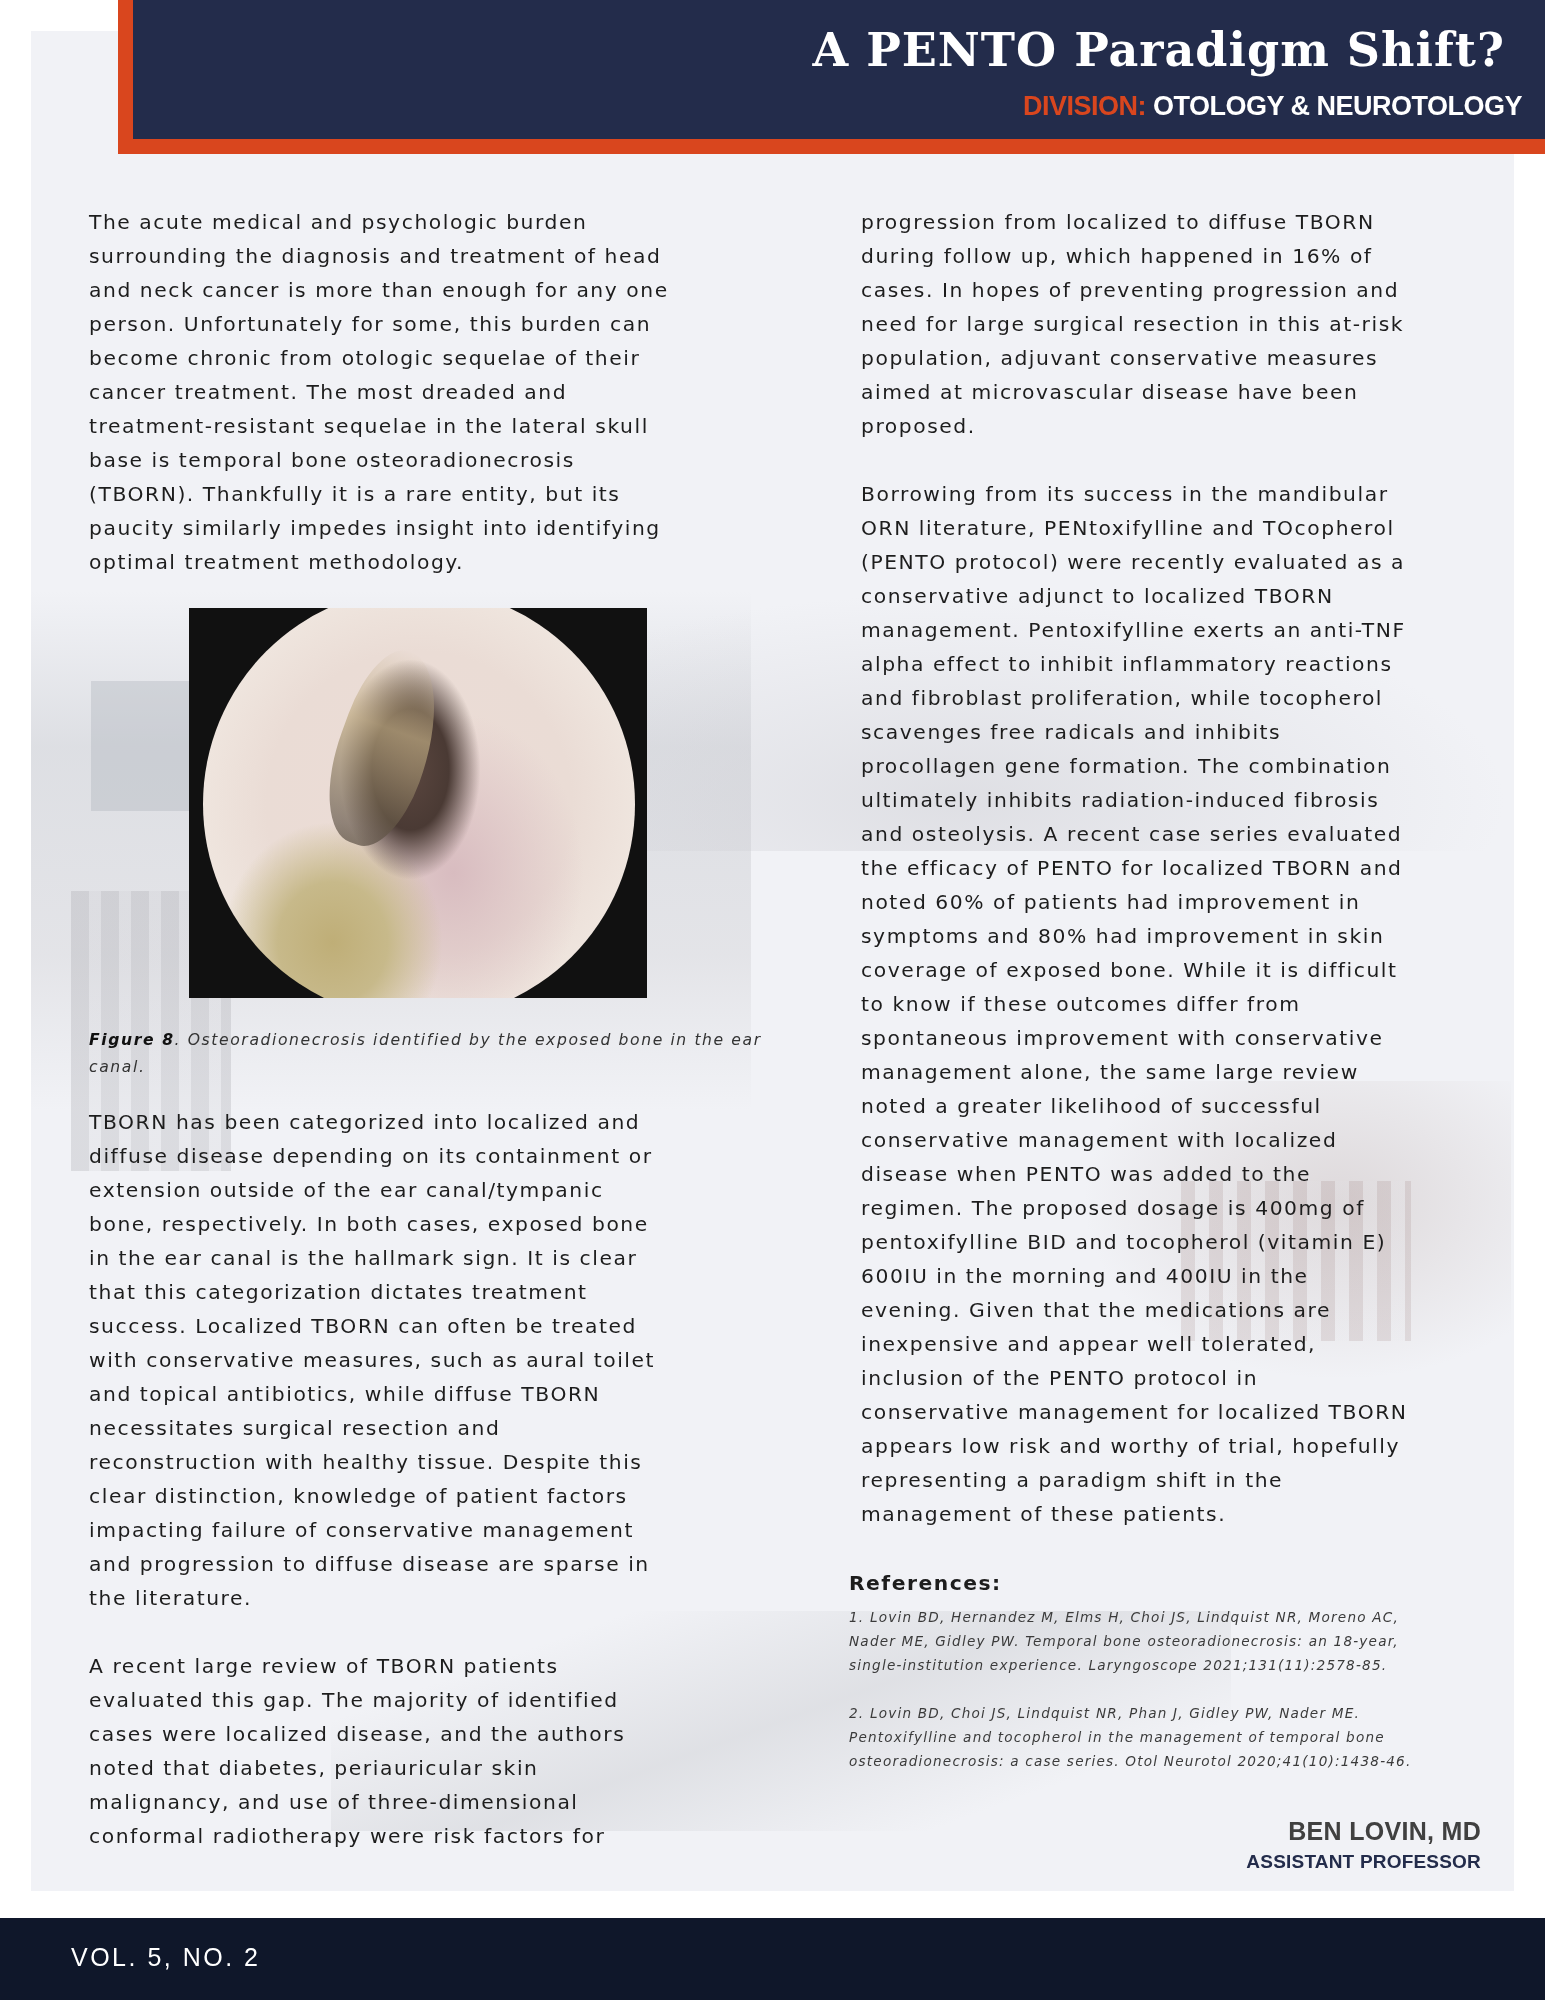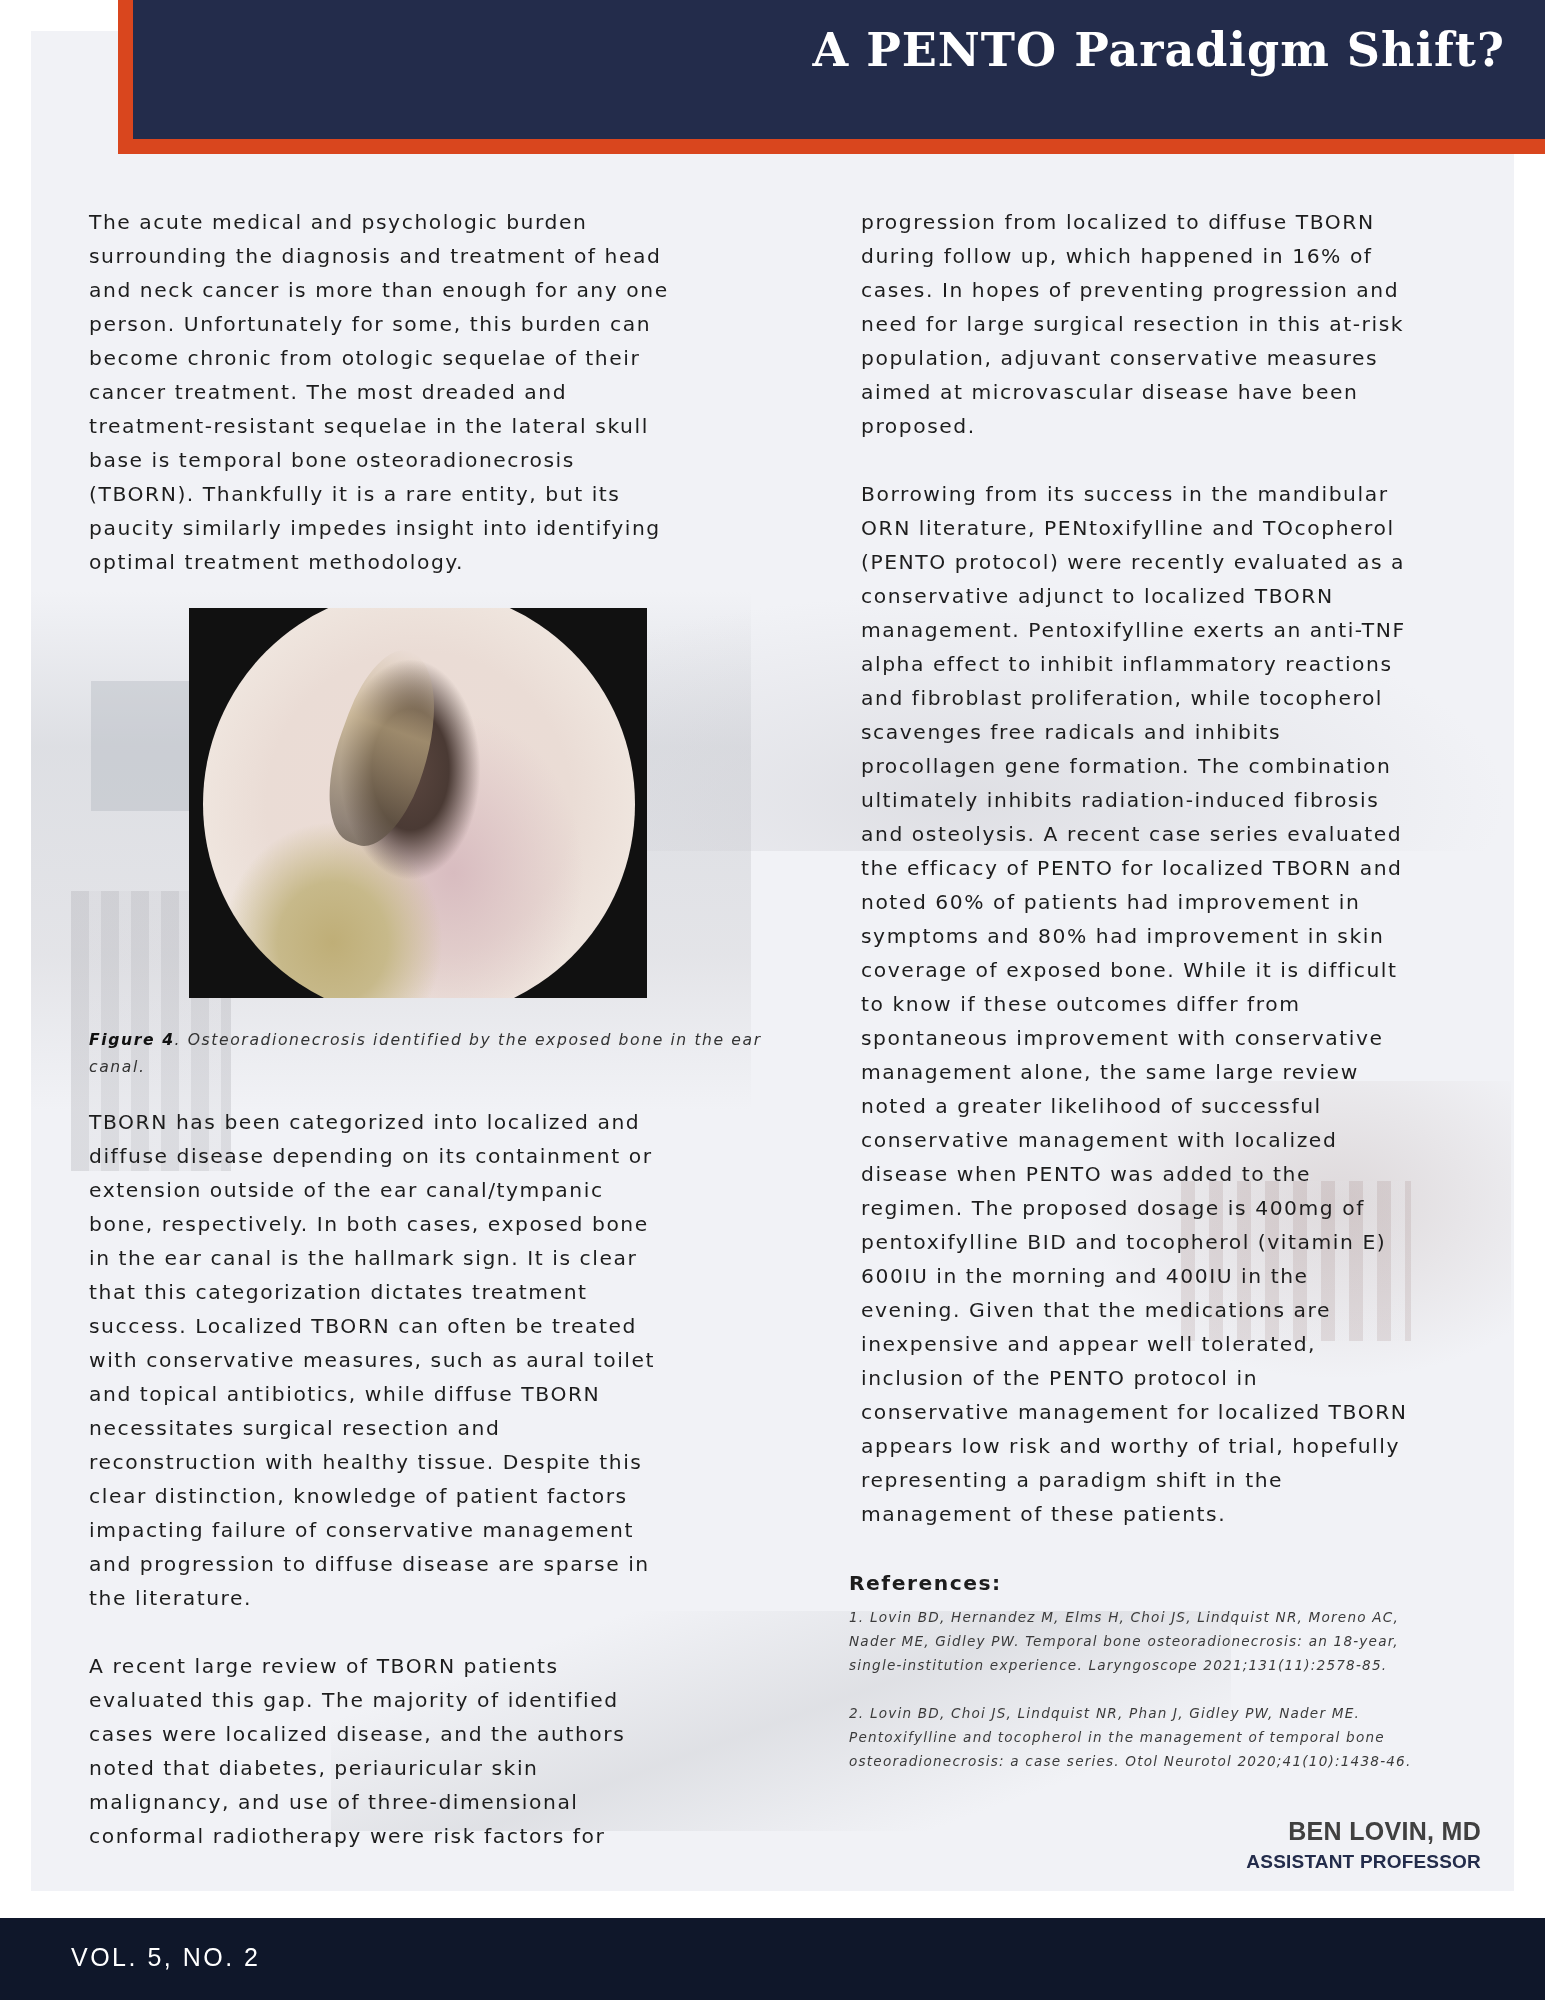--- a/index.html
+++ b/index.html
@@ -125,20 +125,23 @@
   <div class="shade s4"></div>
   <div class="shade s5"></div>
   <div class="shade s6"></div>
   <div class="shade s7"></div>
 </div>
 
 <header>
   <div class="header-frame"></div>
   <div class="header-inner">
     <h1 class="header-title">A PENTO Paradigm Shift?</h1>
+    <div class="header-subtitle">
+      <span class="division-label">DIVISION:</span><span> OTOLOGY &amp; NEUROTOLOGY</span>
+    </div>
   </div>
 </header>
 
 <section class="col col-left">
   <p class="para">The acute medical and psychologic burden
 surrounding the diagnosis and treatment of head
 and neck cancer is more than enough for any one
 person. Unfortunately for some, this burden can
 become chronic from otologic sequelae of their
 cancer treatment. The most dreaded and
@@ -147,21 +150,21 @@
 (TBORN). Thankfully it is a rare entity, but its
 paucity similarly impedes insight into identifying
 optimal treatment methodology.</p>
 </section>
 
 <figure>
   <div class="figure-photo">
     <div class="scope"></div>
     <div class="bone"></div>
   </div>
-  <figcaption class="figure-caption"><span class="fig-label">Figure 4</span><span>. Osteoradionecrosis identified by the exposed bone in the ear canal.</span></figcaption>
+  <figcaption class="figure-caption"><span class="fig-label">Figure 8</span><span>. Osteoradionecrosis identified by the exposed bone in the ear canal.</span></figcaption>
 </figure>
 
 <section class="col col-left-lower">
   <p class="para">TBORN has been categorized into localized and
 diffuse disease depending on its containment or
 extension outside of the ear canal/tympanic
 bone, respectively. In both cases, exposed bone
 in the ear canal is the hallmark sign. It is clear
 that this categorization dictates treatment
 success. Localized TBORN can often be treated

